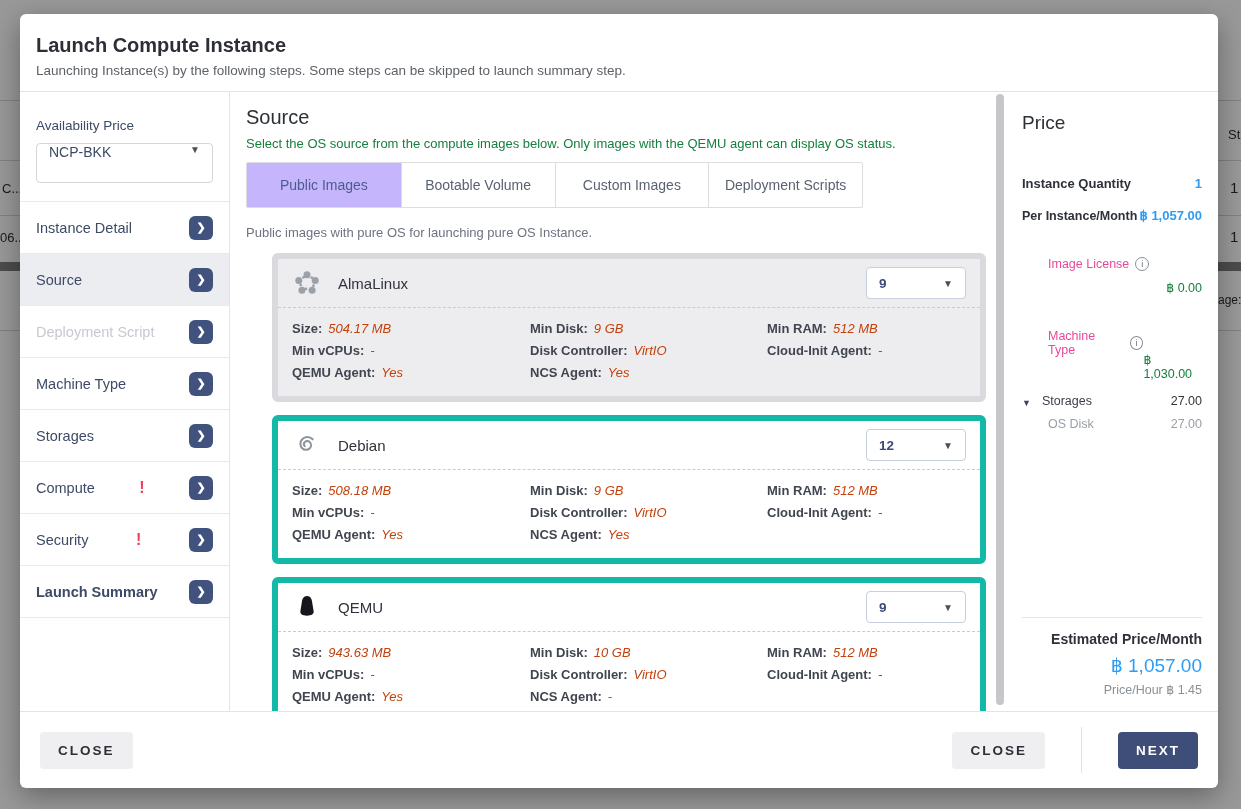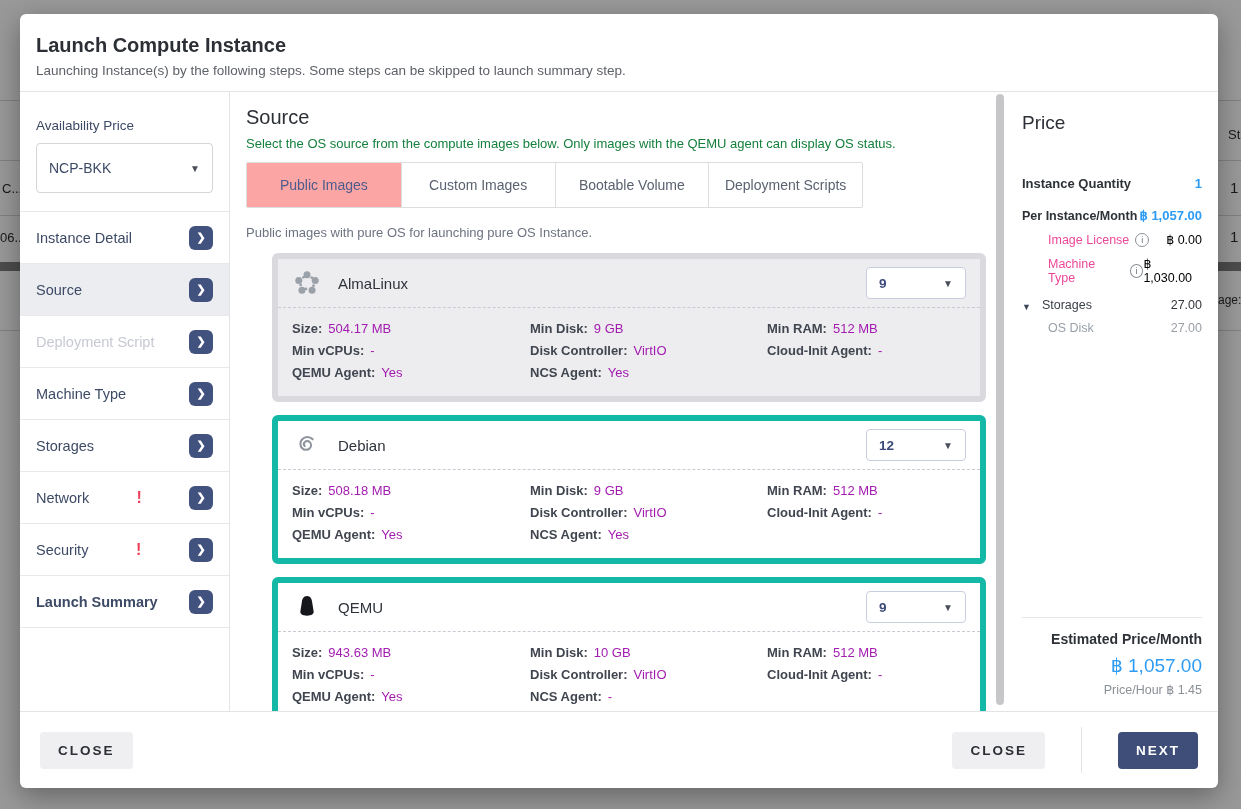--- a/index.html
+++ b/index.html
@@ -24,22 +24,22 @@
   .m-header { padding:20px 16px 13px; border-bottom:1px solid #e4e4e6; }
   .m-title { font-size:20px; font-weight:700; color:#2c3036; }
   .m-sub { margin-top:6px; font-size:13.5px; color:#5d6167; }
 
   .m-body { flex:1; display:flex; min-height:0; }
 
   
   .sidebar { width:210px; border-right:1px solid #e4e4e6; }
   .az { padding:26px 16px 18px; border-bottom:1px solid #e9e9eb; }
   .az-label { font-size:13.5px; color:#3d4a66; }
-  .az-select { margin-top:10px; height:50px; border:1px solid #d6d6da; border-radius:4px;
-    display:flex; align-items:center; justify-content:space-between; padding:0 12px;
+  .az-select { margin-top:10px; height:40px; border:1px solid #d6d6da; border-radius:4px;
+    display:flex; align-items:flex-start; justify-content:space-between; padding:0 12px;
     color:#3d4a66; font-size:14px; background:#fff; cursor:pointer; }
   .caret { color:#4a4f5a; font-size:10px; }
   .step { height:52px; display:flex; align-items:center; padding:0 16px;
     border-bottom:1px solid #e9e9eb; font-size:14.5px; color:#3d4a66; cursor:pointer; }
   .step.active { background:#ecedf0; }
   .step.disabled { color:#c6c9d2; }
   .step.bold .step-label { font-weight:700; }
   .step-alert { margin-left:auto; color:#ef4059; font-weight:700; font-size:16px; }
   .step-badge { margin-left:auto; width:24px; height:24px; border-radius:6px; background:#42527e;
     color:#fff; display:flex; align-items:center; justify-content:center; }
@@ -47,54 +47,54 @@
 
   
   .main { flex:1; position:relative; padding:14px 0 0 16px; overflow:hidden; }
   .m-heading { font-size:20px; font-weight:500; color:#2c3036; }
   .m-desc { margin-top:7px; font-size:13px; color:#15803d; }
   .os-source-label { margin-top:22px; font-size:14px; color:#3a3f47; }
   .tabs { margin-top:11px; display:flex; width:617px; border:1px solid #dddde0; border-radius:2px; background:#fff; }
   .tab { width:154px; height:44px; display:flex; align-items:center; justify-content:center;
     font-size:14px; color:#5a6270; border-left:1px solid #dddde0; cursor:pointer; }
   .tab:first-child { border-left:none; }
-  .tab.active { background:#fca5a5; color:#4d5c8c; }
+  .tab.active { background:#c4b5fd; color:#4d5c8c; }
   .tab-desc { margin-top:17px; font-size:13px; color:#6d7380; }
 
   .cards { margin-top:13px; width:740px; }
   .card { border:6px solid #14b8a6; border-radius:6px; background:#fff; margin-bottom:13px; cursor:pointer;margin-left:26px; }
   .card.selected { background:#ededf0; border-color:#d9d9de; }
   .card-head { height:48px; display:flex; align-items:center; padding:0 14px; }
   .os-icon { width:30px; height:30px; display:flex; align-items:center; justify-content:center; }
   .os-name { margin-left:16px; font-size:15px; color:#2e333b; }
   .ver-select { margin-left:auto; width:100px; height:32px; background:#fff; border:1px solid #c9cede;
     border-radius:4px; display:flex; align-items:center; justify-content:space-between; padding:0 12px; cursor:pointer; }
   .ver-val { font-size:13.5px; font-weight:700; color:#3b4a7a; }
   .card-specs { border-top:1px dashed #c9cad3; padding:10px 14px 12px;
     display:grid; grid-template-columns:238px 237px 1fr; }
   .spec { line-height:22px; font-size:13px; white-space:nowrap; }
   .spec-label { font-weight:700; color:#40454f; }
-  .spec-value { color:#a21caf; margin-left:6px; }
+  .spec-value { color:#c2410c; margin-left:6px;font-style:italic; }
 
   .scrollbar { position:absolute; right:2px; top:2px; width:8px; height:calc(100% - 8px);
     background:#c7c7c9; border-radius:4px; cursor:pointer; }
 
   
   .price { width:212px; padding:20px 16px 14px; display:flex; flex-direction:column; }
   .p-title { font-size:19px; color:#2c3036; }
   .p-row { display:flex; align-items:flex-end; font-size:13px; }
   .p-qty { margin-top:42px; }
   .p-qty .lbl { font-weight:700; color:#2e3238; }
   .p-qty .val { margin-left:auto; color:#2e9cf3; font-weight:700; }
   .p-main { margin-top:17px; }
   .p-main .lbl { font-weight:700; color:#2e3238; font-size:12.5px; }
   .p-main .val { margin-left:auto; color:#2e9cf3; font-weight:700; font-size:13px; }
   .p-line { display:flex; align-items:center; margin-top:9px; padding-left:26px; font-size:12.5px; }
   .p-line .lbl { color:#ec4899; }
-  .p-line .val { margin-left:auto; color:#000000; }
+  .p-line .val { margin-left:auto; color:#15803d;margin-top:48px; }
   .info { display:inline-flex; align-items:center; justify-content:center; width:14px; height:14px;
     border:1px solid #8b9097; border-radius:50%; color:#6b7077; font-size:9px; margin-left:6px;
     font-style:normal; cursor:pointer; }
   .p-storages { margin-top:13px; font-size:12.5px; }
   .p-storages .tri { font-size:9px; color:#3c4858; margin-right:11px; cursor:pointer; }
   .p-storages .lbl { color:#3a3f47; }
   .p-storages .val { margin-left:auto; color:#32363c; }
   .p-sub { display:flex; margin-top:9px; padding-left:26px; font-size:12.5px; color:#9aa0a8; }
   .p-sub .val { margin-left:auto; }
   .p-spacer { flex:1; }
@@ -178,21 +178,21 @@
     </span>
   </div>
           <div class="step">
     <span class="step-label">Storages</span>
 
     <span class="step-badge" hidden="">
       <span class="chev">❯</span>
     </span>
   </div>
           <div class="step">
-    <span class="step-label">Network</span>
+    <span class="step-label">Compute</span>
     <span class="step-alert">!</span>
     <span class="step-badge" hidden="">
       <span class="chev">❯</span>
     </span>
   </div>
           <div class="step">
     <span class="step-label">Security</span>
     <span class="step-alert">!</span>
     <span class="step-badge" hidden="">
       <span class="chev">❯</span>
@@ -206,22 +206,22 @@
     </span>
   </div>
         </div>
     </div>
 
     <div class="main">
       <div class="m-heading">Source</div>
       <div class="m-desc">Select the OS source from the compute images below. Only images with the QEMU agent can display OS status.</div>
       <div class="tabs" id="tabs">
           <div class="tab active">Public Images</div>
+          <div class="tab">Bootable Volume</div>
           <div class="tab">Custom Images</div>
-          <div class="tab">Bootable Volume</div>
           <div class="tab">Deployment Scripts</div>
         </div>
       <div class="tab-desc">Public images with pure OS for launching pure OS Instance.</div>
       <div class="cards" id="cards">
           <div class="card selected">
     <div class="card-head">
       <span class="os-icon">
                 <svg width="28" height="28" viewBox="0 0 32 32">
                   <g fill="#9aa1a9">
                     <circle cx="16" cy="6.5" r="4"></circle>

